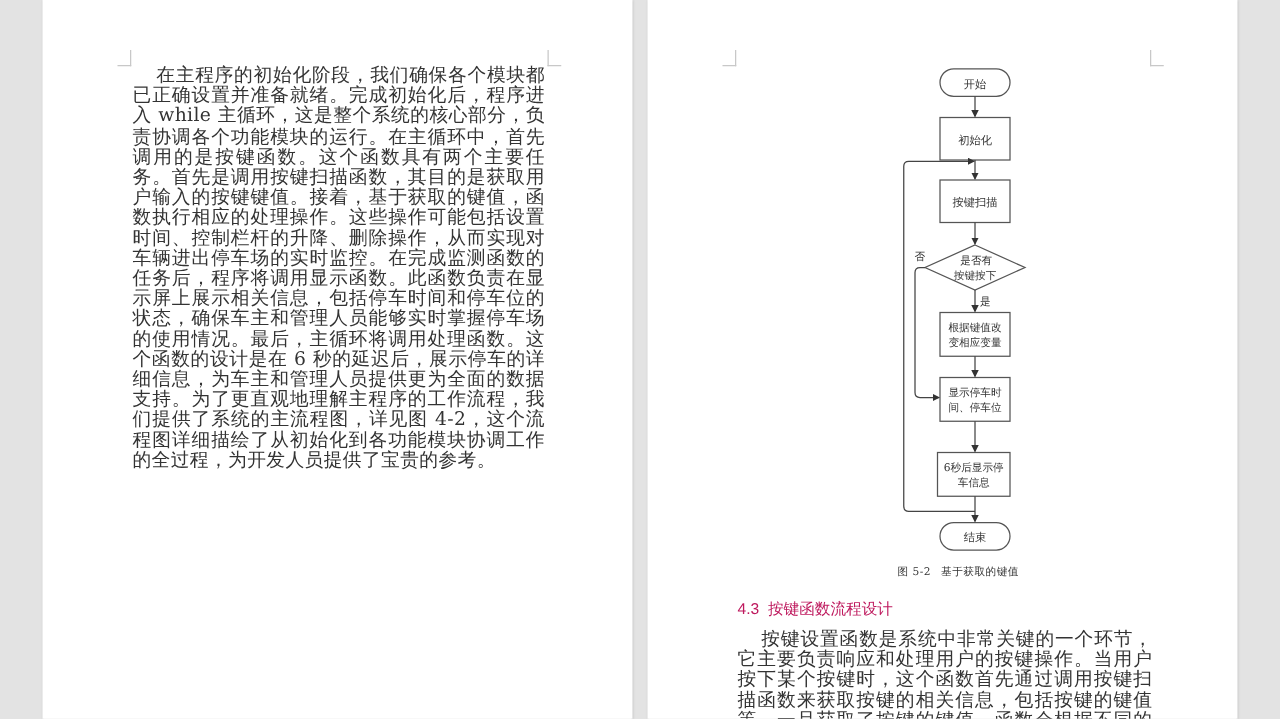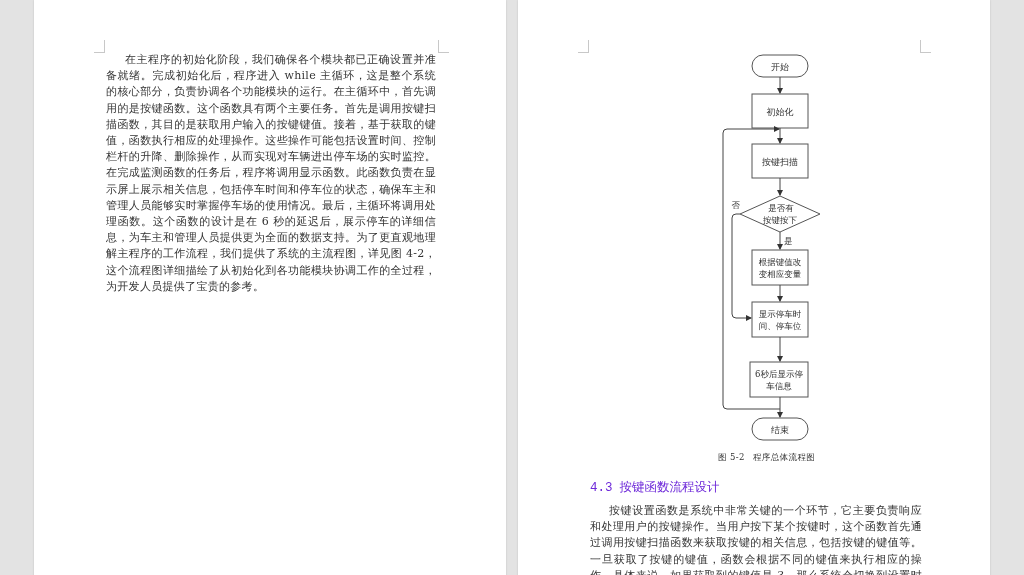--- a/index.html
+++ b/index.html
@@ -15,28 +15,28 @@
     }
     #page-left { left:34px; width:472px; }
     #page-right { left:518px; width:472px; }
     .corner {
       position:absolute; width:10px; height:12px;
       border-color:#c8c8c8; border-style:solid; border-width:0;
     }
     .corner.tl { border-right-width:1px; border-bottom-width:1px; }
     .corner.tr { border-left-width:1px; border-bottom-width:1px; }
     .para {
-      position:absolute; font-size:11px; line-height:16.2px; color:#333;
+      position:absolute; font-size:15px; line-height:16.2px; color:#333;
       text-align:justify; letter-spacing:0.3px;
     }
     #left-para { left:72px; top:52px; width:330px; text-indent:19px; }
     #right-para { left:72px; top:503px; width:332px; text-indent:19px; }
     .heading {
-      position:absolute; left:72px; top:479px; font-size:12.5px; color:#6d28d9;
-      font-family:Liberation Mono, monospace;
+      position:absolute; left:72px; top:479px; font-size:12.5px; color:#be185d;
+      font-family:Liberation Sans, sans-serif;
     }
     .heading .num { margin-right:7px; }
     .caption {
       position:absolute; left:200px; top:452px; font-size:8.5px; color:#333;
       letter-spacing:0.4px;
     }
     .caption .num { margin-right:8px; }
     svg text { font-family:"DejaVu Serif", "Liberation Serif", serif; }
   </style>
 </head>
@@ -101,21 +101,21 @@
       <text x="262" y="277" font-size="8.5">变相应变量</text>
       <text x="262" y="317" font-size="8.5">显示停车时</text>
       <text x="262" y="329" font-size="8.5">间、停车位</text>
       <text x="261" y="377" font-size="8.5">6秒后显示停</text>
       <text x="261" y="389" font-size="8.5">车信息</text>
       <text x="262" y="433">结束</text>
     </g>
   </svg>
 
   <div class="caption">
-    <span class="num">图 5-2</span><span>程序总体流程图</span>
+    <span class="num">图 5-2</span><span>基于获取的键值</span>
   </div>
 
   <div class="heading">
     <span class="num">4.3</span><span>按键函数流程设计</span>
   </div>
 
   <div id="right-para" class="para">按键设置函数是系统中非常关键的一个环节，它主要负责响应和处理用户的按键操作。当用户按下某个按键时，这个函数首先通过调用按键扫描函数来获取按键的相关信息，包括按键的键值等。一旦获取了按键的键值，函数会根据不同的键值来执行相应的操作。具体来说，如果获取到的键值是 3，那么系统会切换到设置时间的界面，允许用户修改或设置时间。如果获取到的键值是 7，系统会</div>
 </div>
 
 </body></html>

